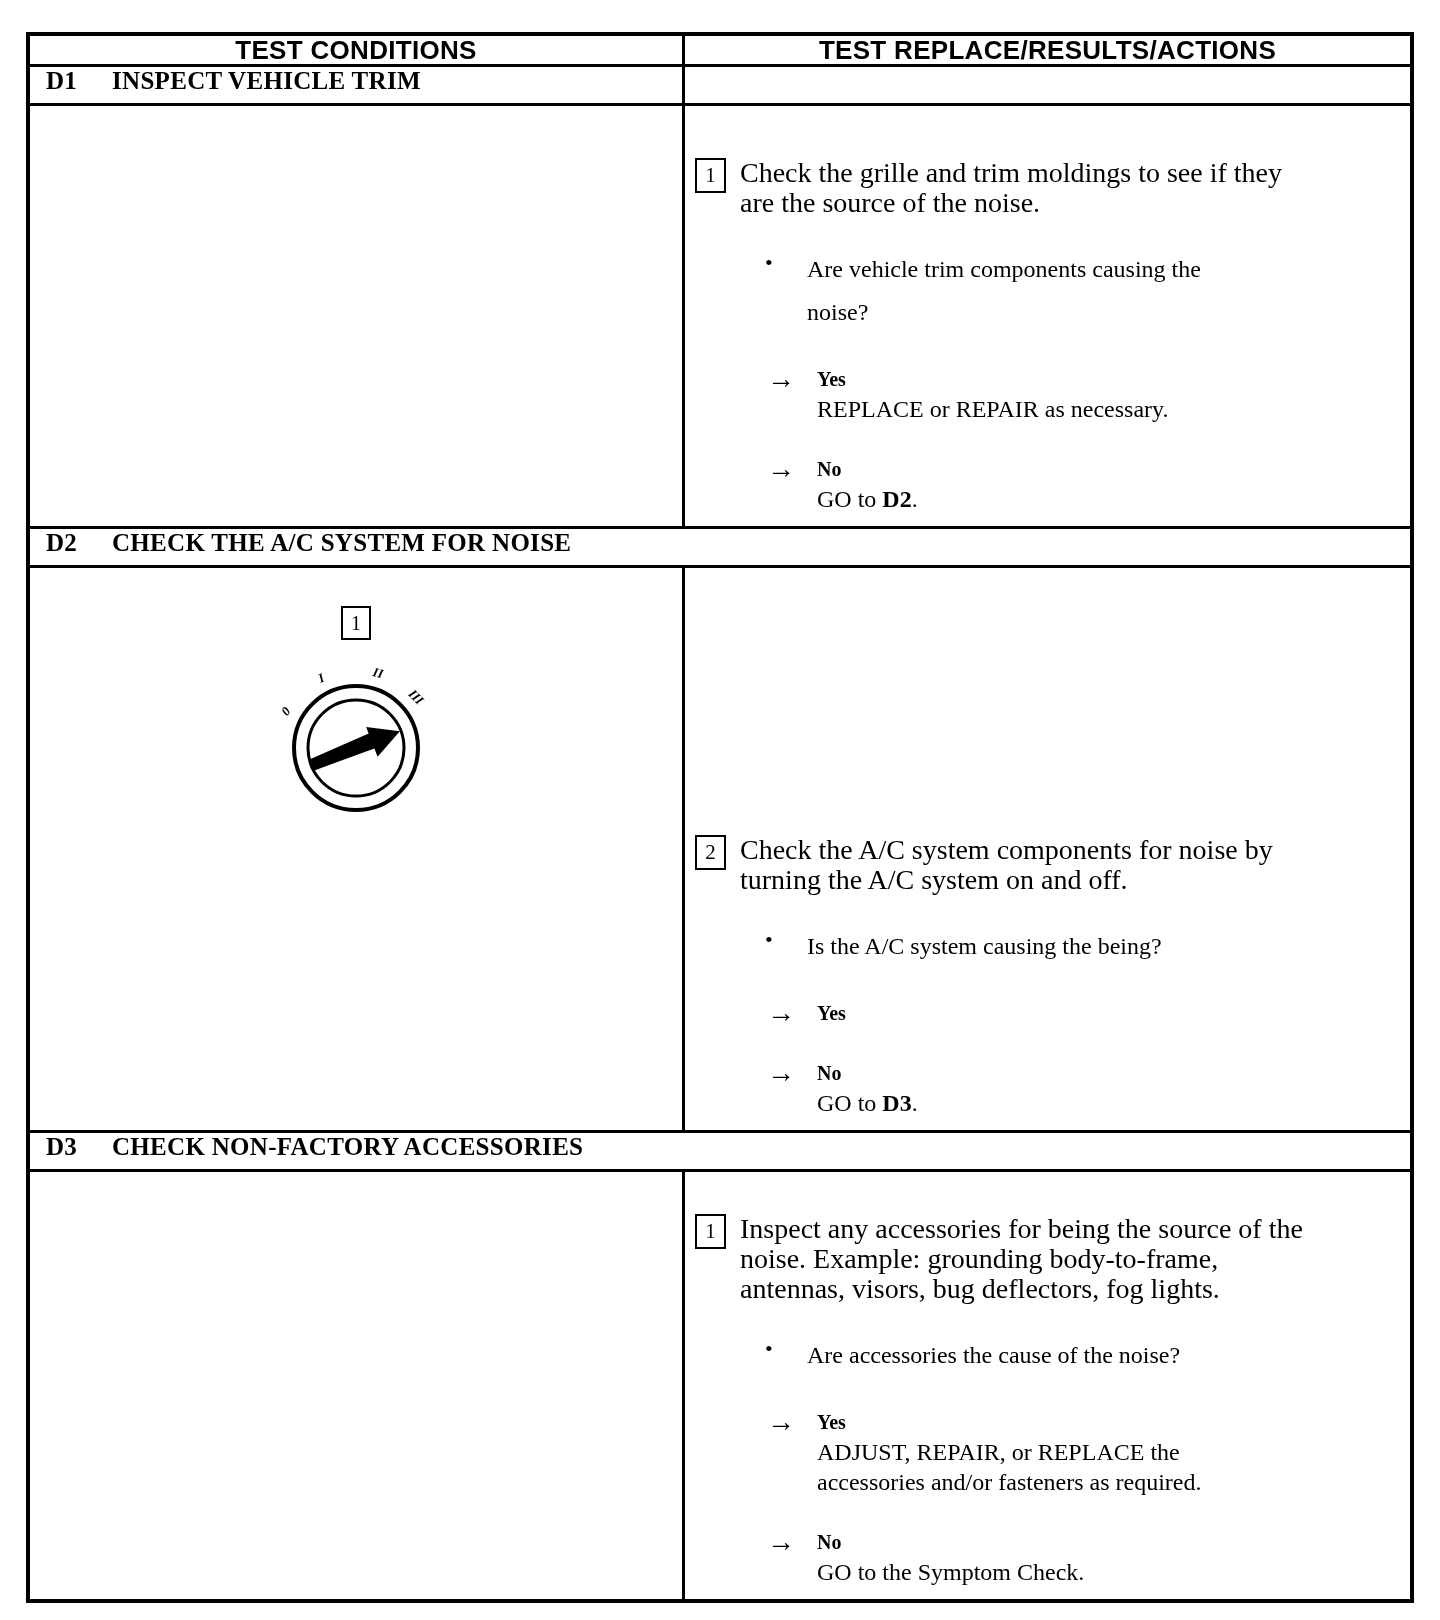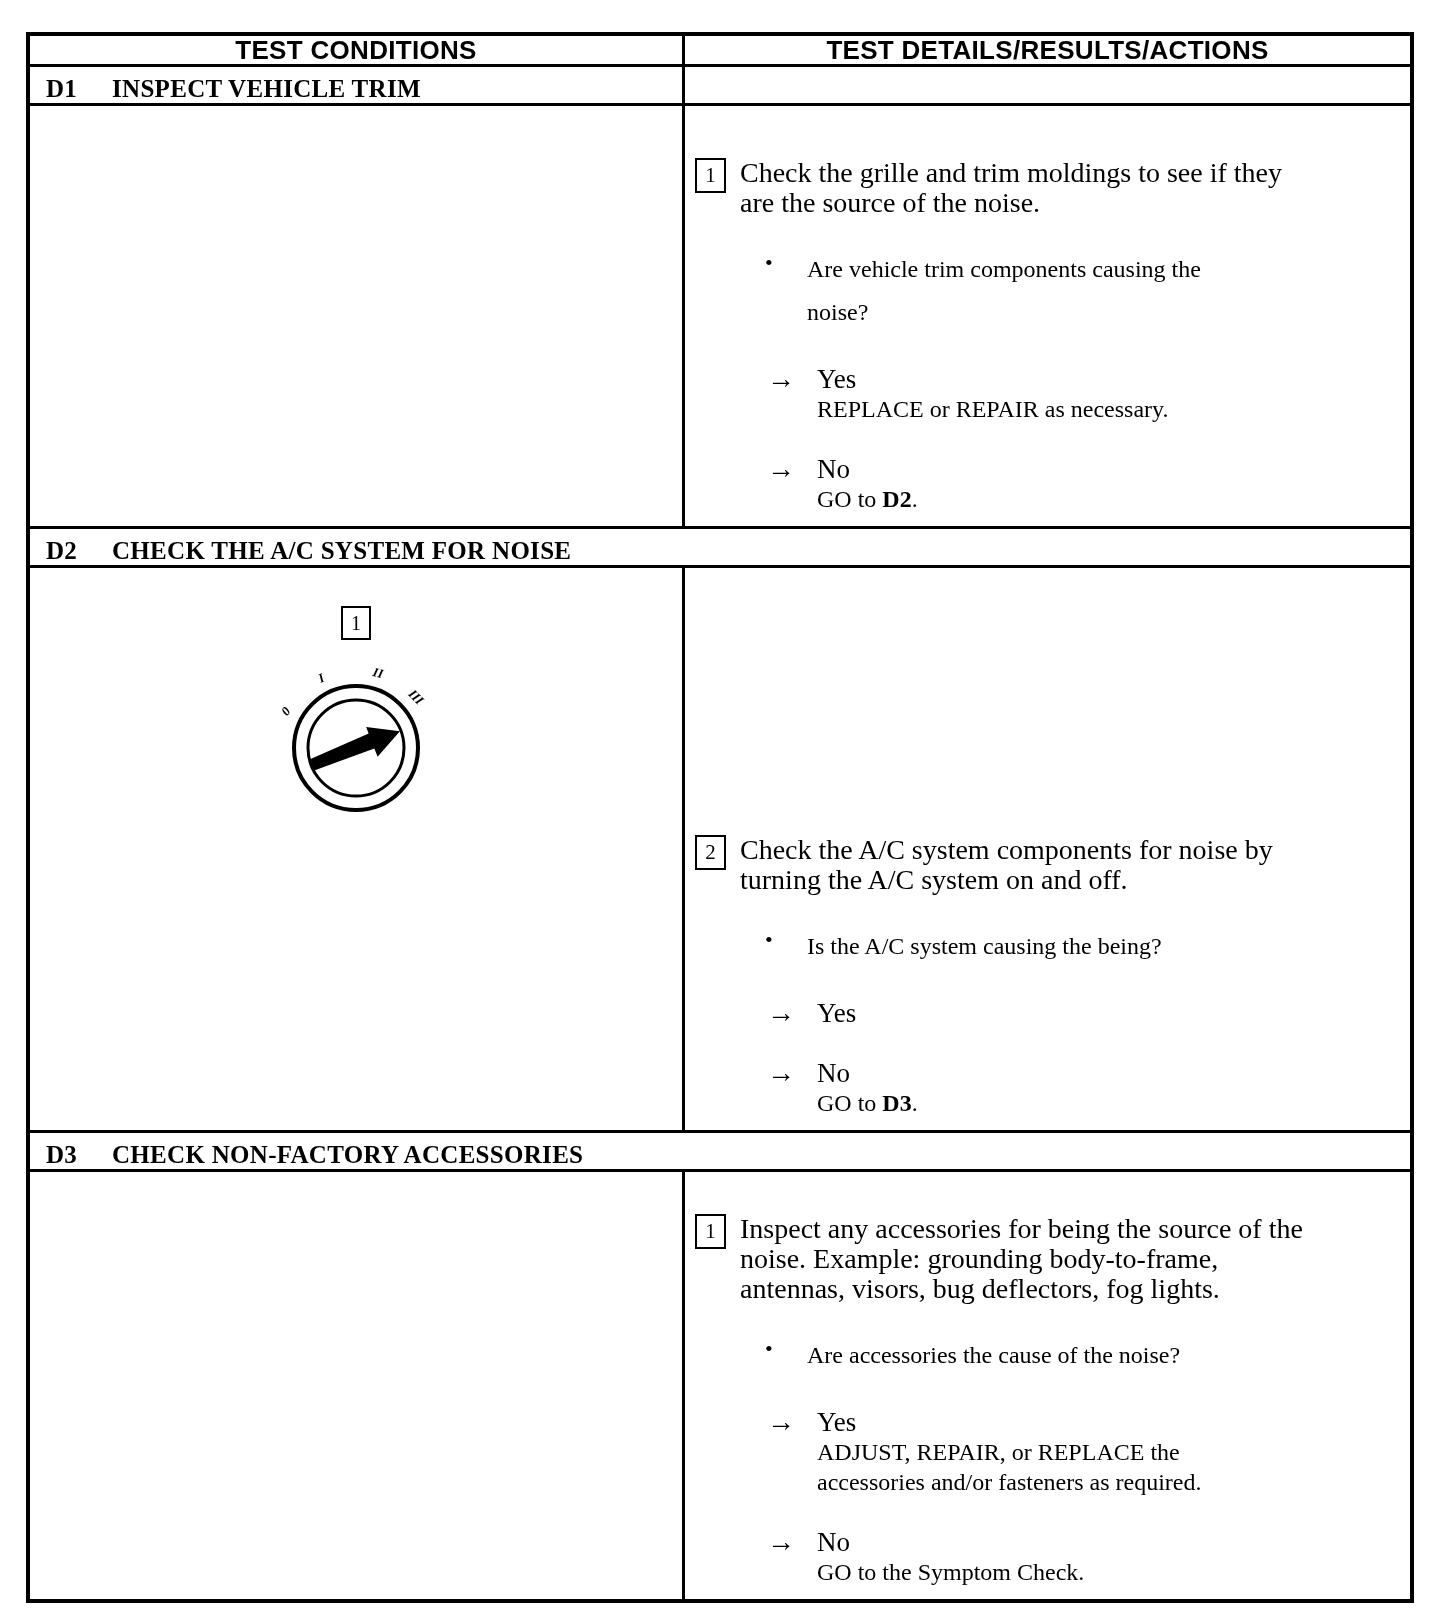--- a/index.html
+++ b/index.html
@@ -18,21 +18,21 @@
 
   .header-row { height:28px; }
   .header-cell {
     display:flex; align-items:center; justify-content:center;
     font-family:"Liberation Sans", sans-serif; font-weight:700;
     font-size:26px; letter-spacing:.3px;
   }
 
   .title-row { height:36px; }
   .title-cell {
-    display:flex; align-items:flex-end; height:100%;
+    display:flex; align-items:flex-start; height:100%;
     padding-left:16px; font-weight:700; font-size:25px; letter-spacing:.3px;
   }
   .full-title { flex:1 1 auto; }
   .sec-id { display:inline-block; min-width:66px; }
 
   .content-d1 { min-height:392px; }
   .content-d2 { min-height:558px; }
   .content-d3 { min-height:402px; }
 
   .pad-d1 { padding:52px 18px 12px 10px; }
@@ -46,21 +46,21 @@
   }
   .step-text { margin-left:14px; font-size:28px; line-height:30px; max-width:575px; }
 
   .bullet-line { display:flex; margin-top:30px; margin-left:70px; }
   .bullet-glyph { flex:0 0 42px; font-size:22px; line-height:30px; }
   .question-text { font-size:24px; line-height:43px; max-width:460px; }
 
   .result-line { display:flex; margin-top:30px; margin-left:72px; }
   .arrow-glyph { flex:0 0 50px; font-size:28px; line-height:30px; }
   .result-body { min-width:0; }
-  .result-label { font-weight:400; font-size:27px; line-height:30px; }
+  .result-label { font-weight:700; font-size:20px; line-height:30px; }
   .result-action { font-size:24px; line-height:30px; max-width:430px; }
   .bold { font-weight:700; }
 
   .figure-wrap { margin:38px auto 0; width:240px; text-align:center; }
   .figure-label-box {
     display:inline-block; width:30px; height:34px; box-sizing:border-box;
     border:2px solid #000; font-size:20px; line-height:30px; text-align:center;
     margin-bottom:4px;
   }
   .dial-svg { display:block; margin:0 auto; }
@@ -73,21 +73,21 @@
 <body>
 
 <div class="page">
   <div class="diag-table">
 
     <div class="row header-row">
       <div class="cell-left header-cell">
         <span>TEST CONDITIONS</span>
       </div>
       <div class="cell-right header-cell">
-        <span>TEST DETAILS/RESULTS/ACTIONS</span>
+        <span>TEST REPLACE/RESULTS/ACTIONS</span>
       </div>
     </div>
 
     <div class="row title-row">
       <div class="cell-left title-cell">
         <span class="sec-id">D1</span>
         <span class="sec-title">INSPECT VEHICLE TRIM</span>
       </div>
       <div class="cell-right"></div>
     </div>

